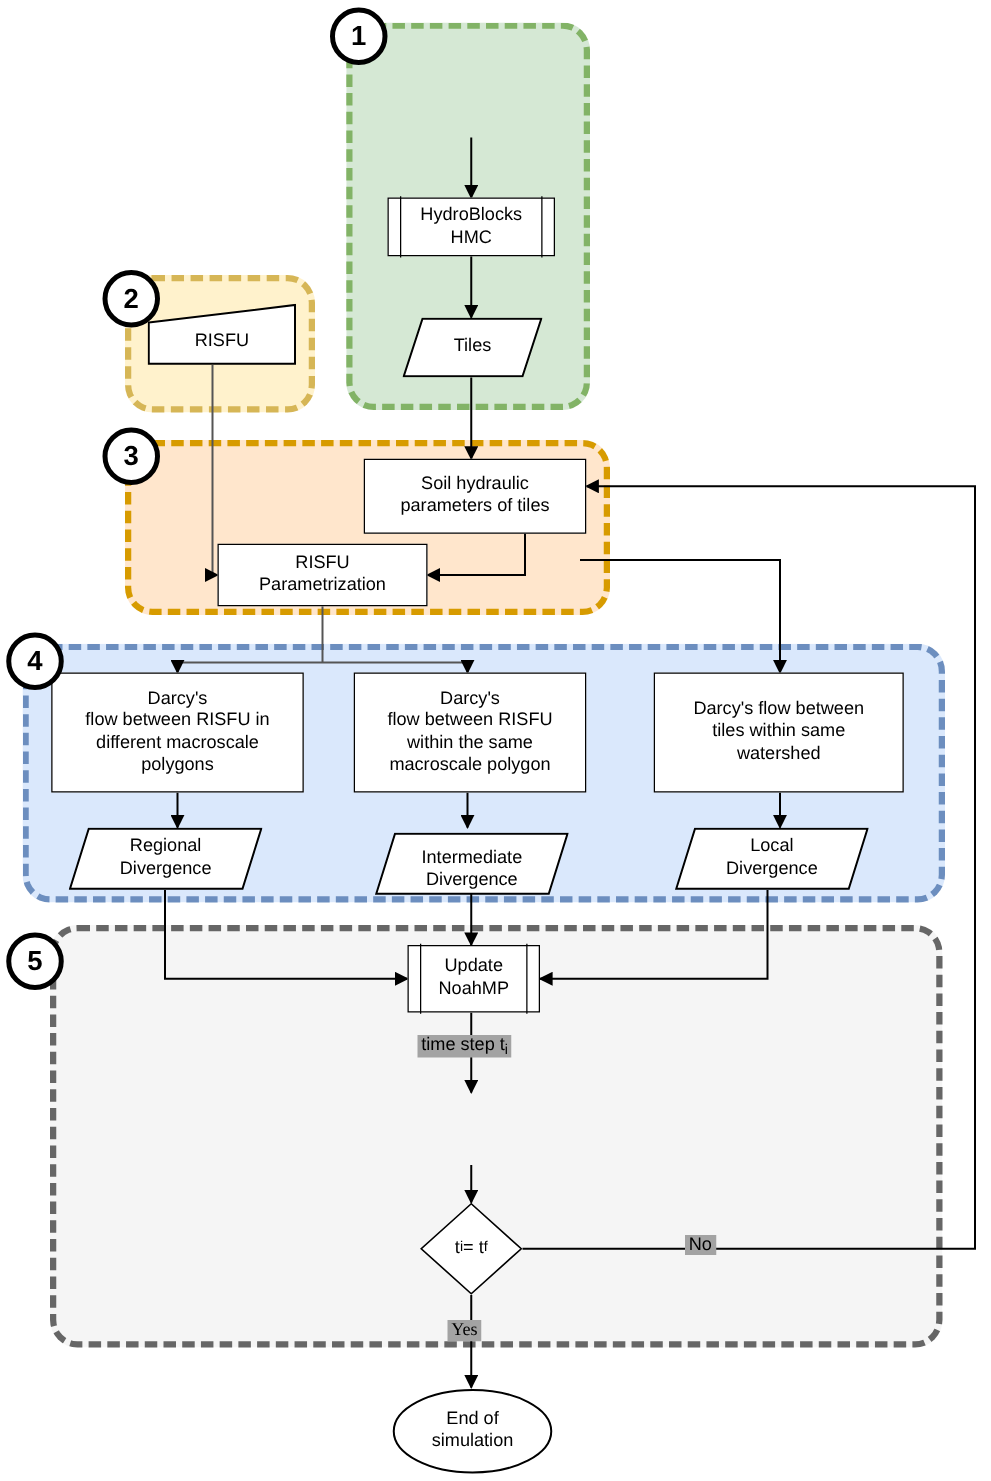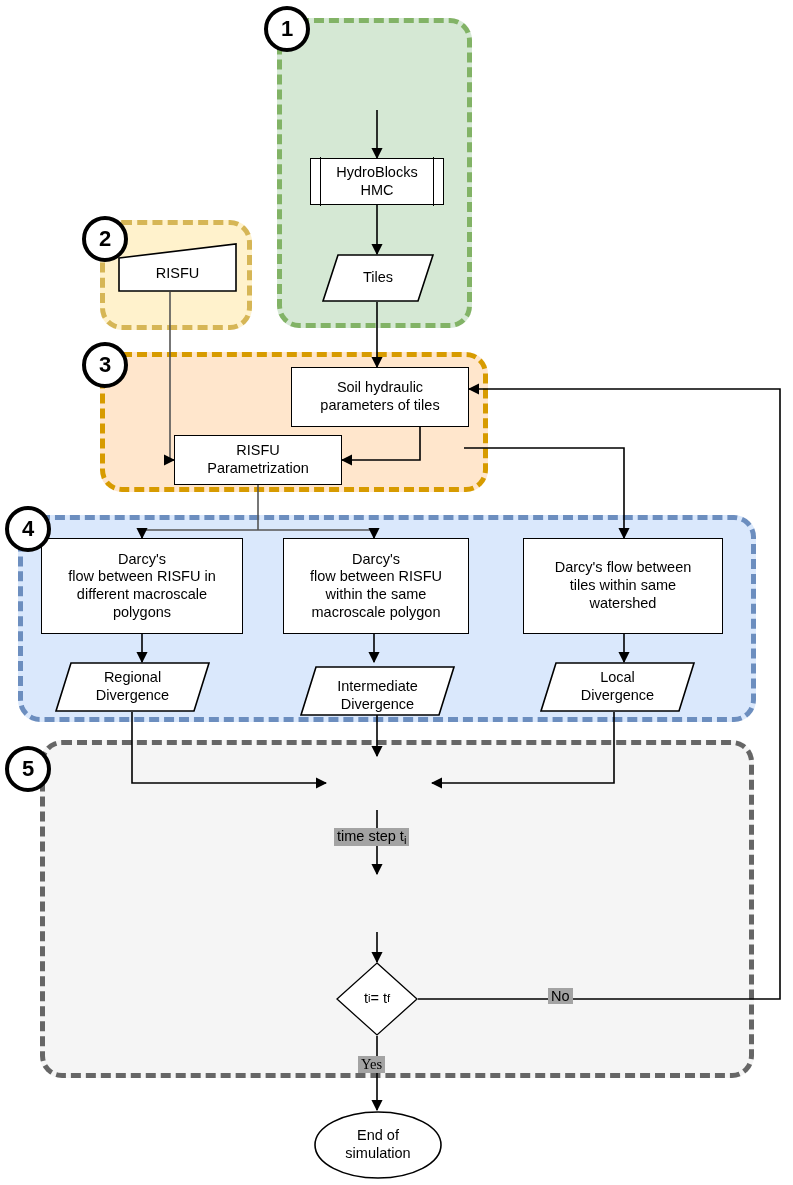--- a/index.html
+++ b/index.html
@@ -238,20 +238,23 @@
     <div class="lbl">Intermediate<br>Divergence</div>
   </div>
 
   <div class="shapewrap" style="left:540px; top:662px; width:155px; height:50px;">
     <svg width="155" height="50" viewBox="0 0 155 50">
       <path d="M 16 1 L 154 1 L 139 49 L 1 49 Z" fill="#ffffff" stroke="#000000" stroke-width="1.6"></path>
     </svg>
     <div class="lbl">Local<br>Divergence</div>
   </div>
 
+  <div class="node rect predef" style="left:326px; top:756px; width:106px; height:54px;">
+    <span>Update<br>NoahMP</span>
+  </div>
 
   <div class="edgelabel" style="left:334px; top:828px;">
     <span>time step t</span><span class="sub">i</span>
   </div>
 
 
   <div class="shapewrap" style="left:336px; top:962px; width:82px; height:74px;">
     <svg width="82" height="74" viewBox="0 0 82 74">
       <path d="M 41 1 L 81 37 L 41 73 L 1 37 Z" fill="#ffffff" stroke="#000000" stroke-width="1.3"></path>
     </svg>

